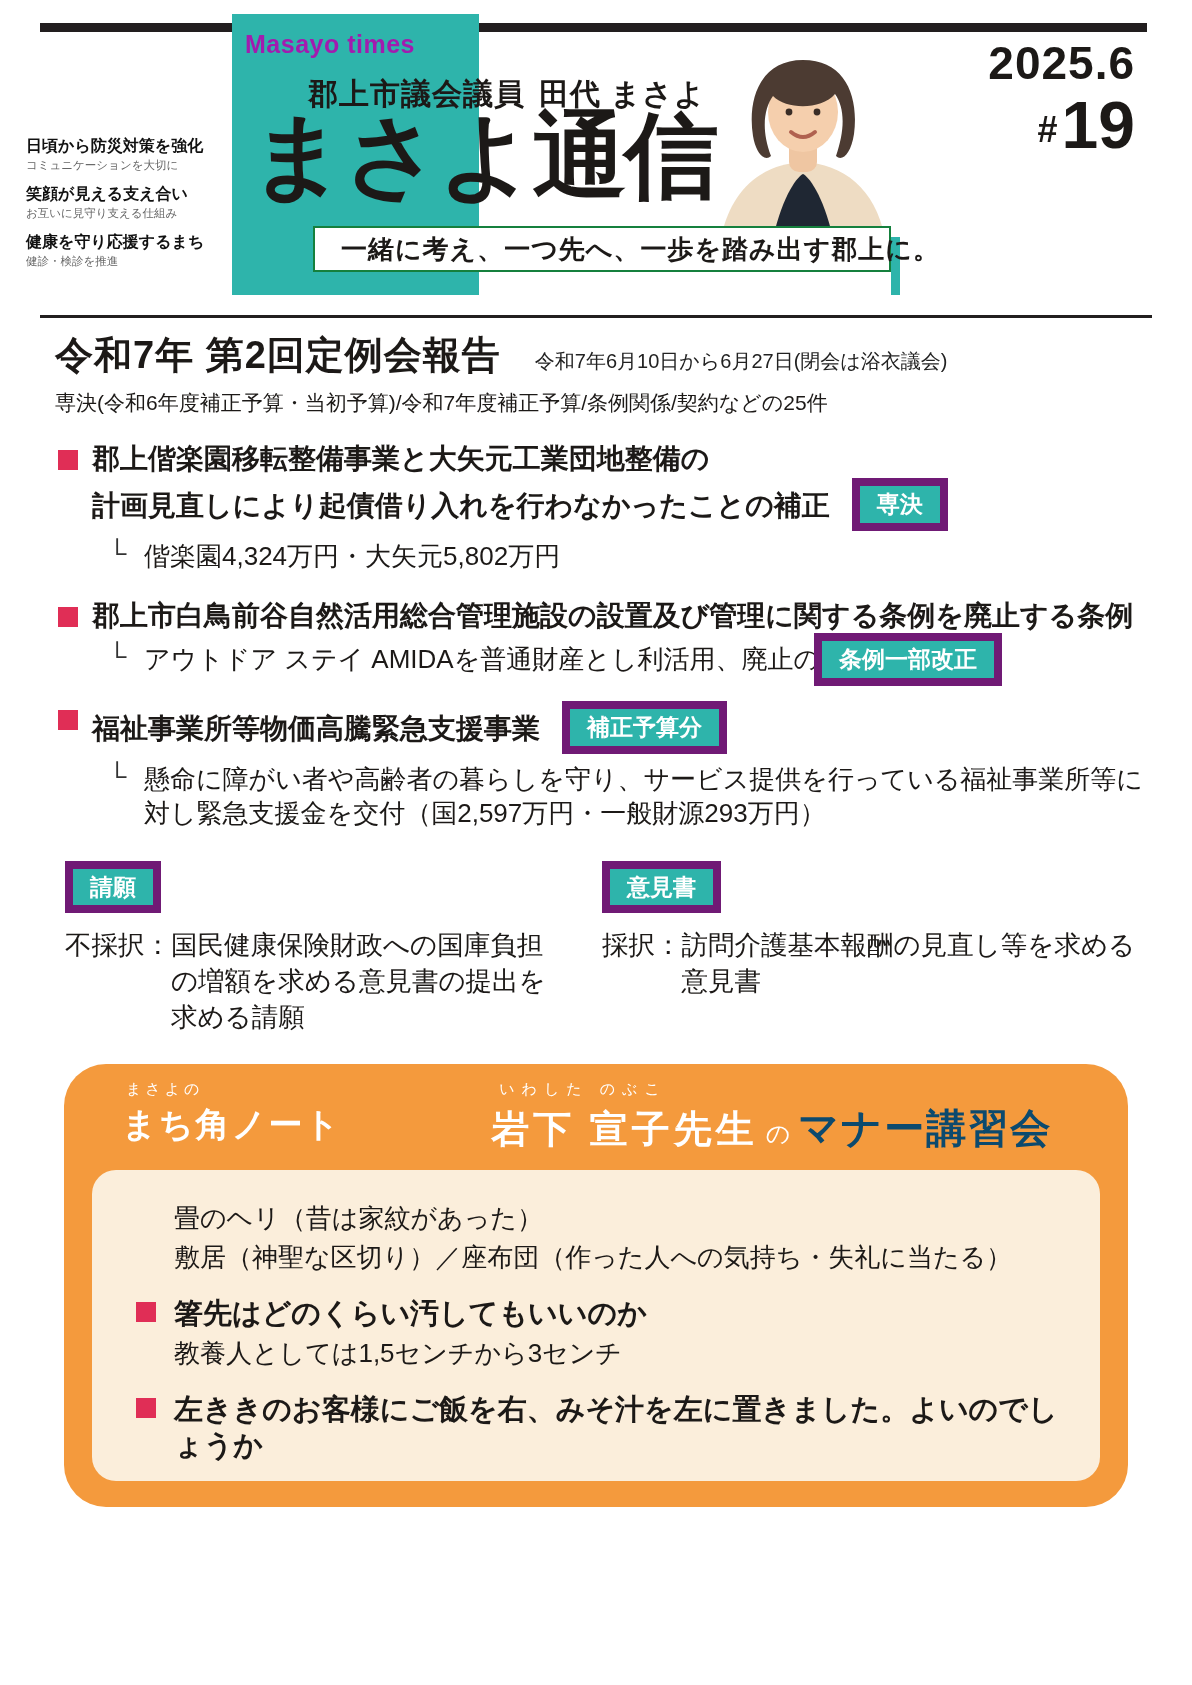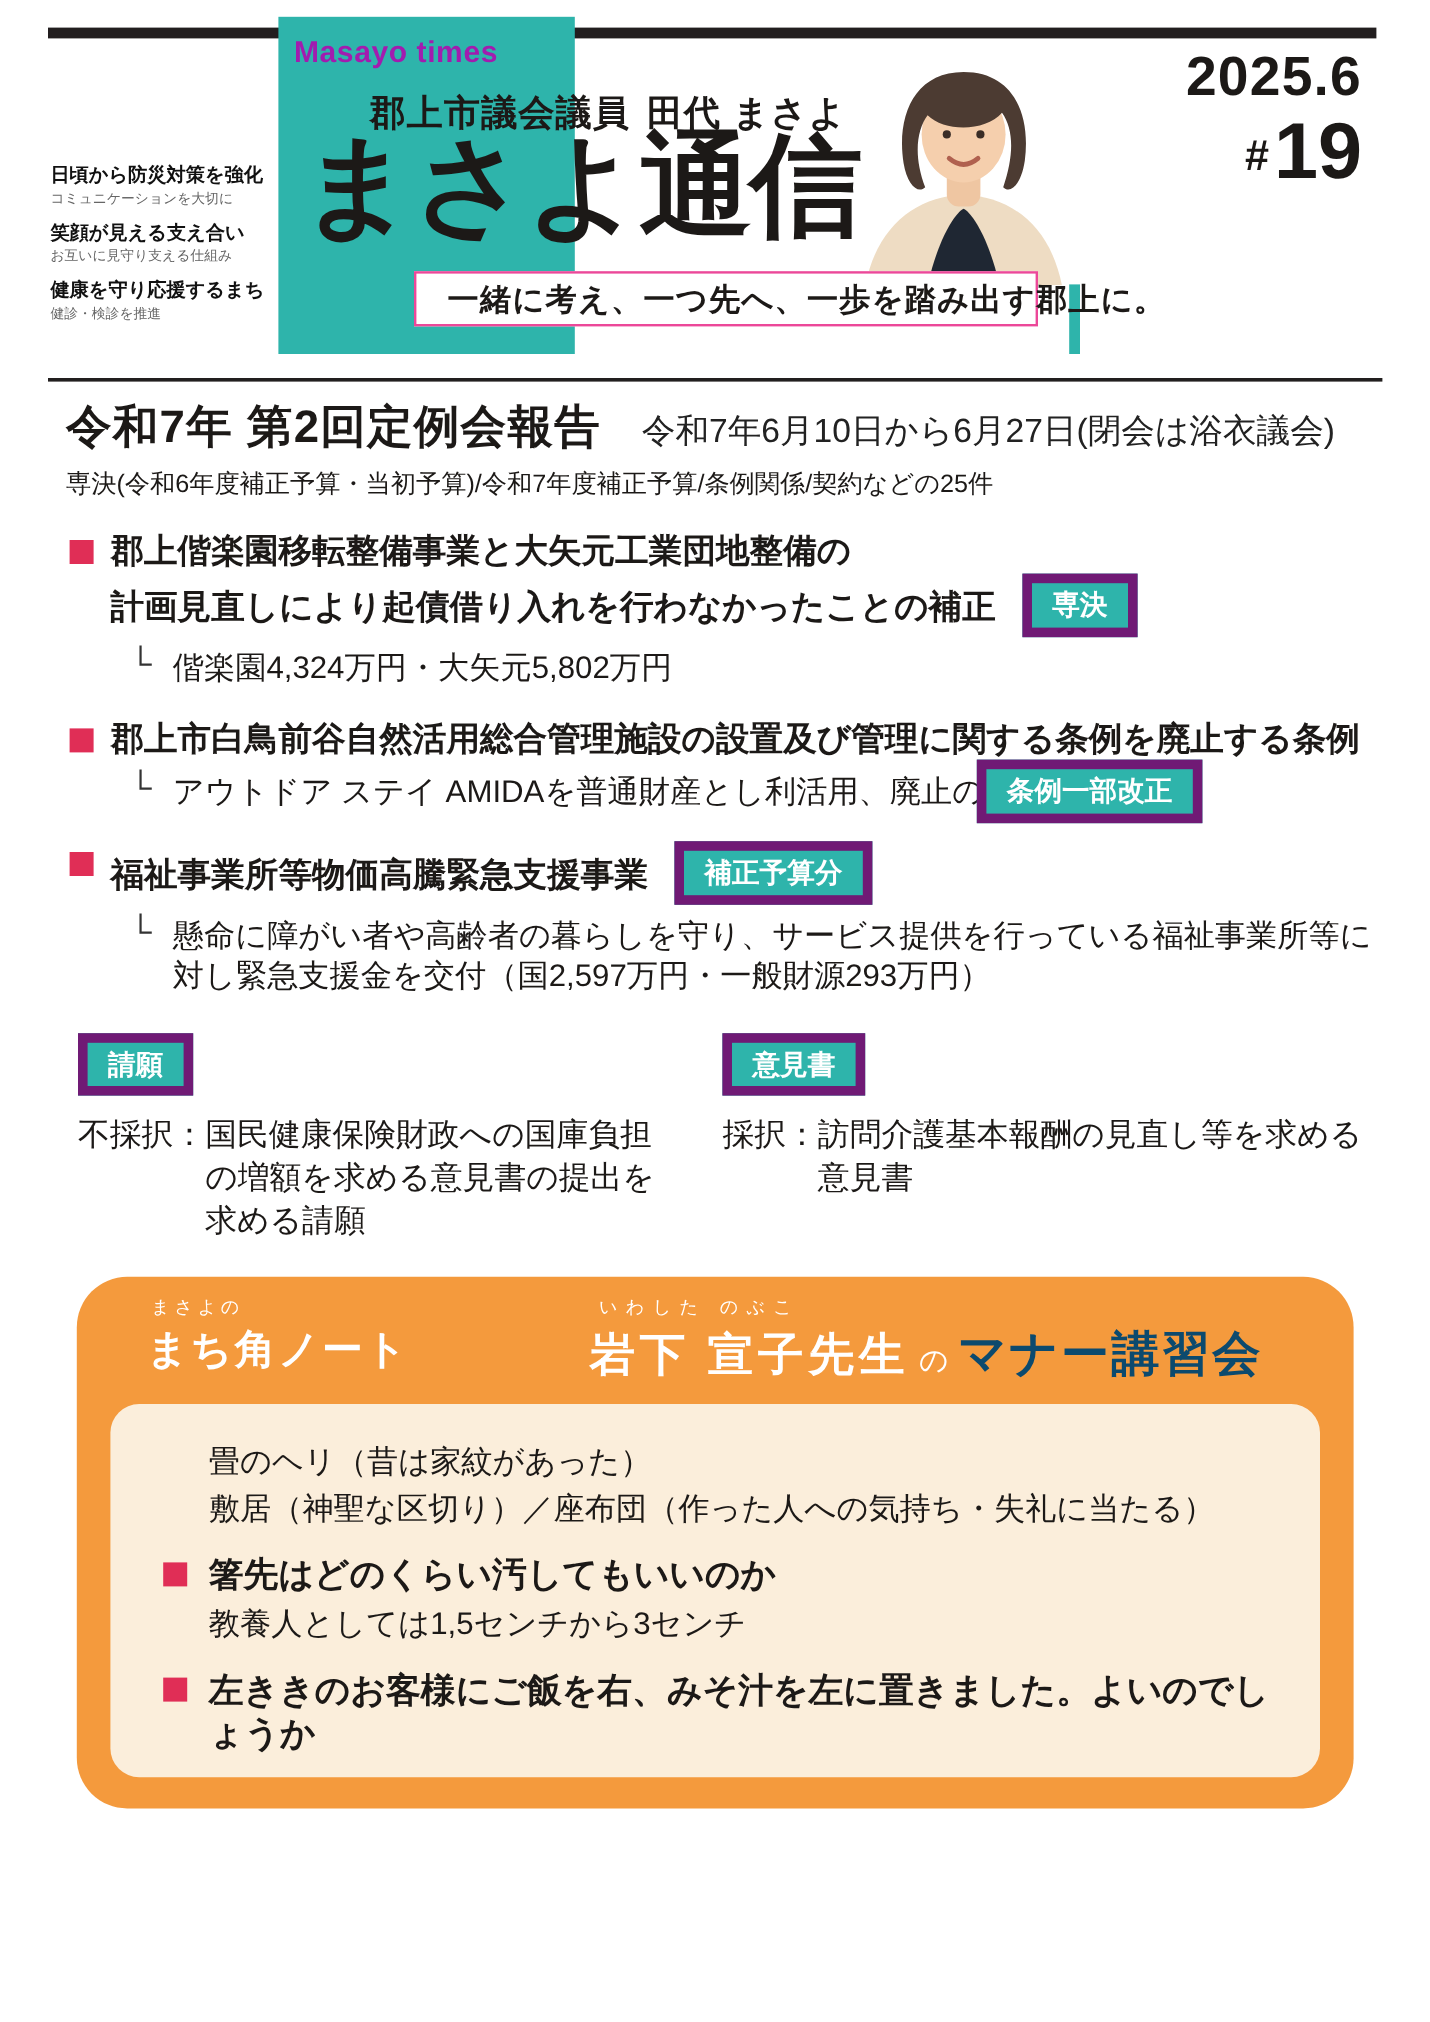--- a/index.html
+++ b/index.html
@@ -20,35 +20,35 @@
   .role-line{position:absolute; left:308px; top:74px; z-index:4; font-size:30px; font-weight:700; letter-spacing:1px; white-space:nowrap;}
   .role-line .nm{margin-left:14px;}
   .big-title{position:absolute; left:250px; top:92px; z-index:4; font-family:"DejaVu Serif", serif;
     font-size:94px; font-weight:900; letter-spacing:-2px; line-height:1.35; white-space:nowrap;}
   .photo{position:absolute; left:703px; top:42px; width:200px; height:196px; z-index:3; overflow:hidden;}
   .issue{position:absolute; right:57px; top:36px; z-index:4; text-align:right;}
   .issue .date{font-size:46px; font-weight:800; letter-spacing:1px;}
   .issue .num{margin-top:2px; line-height:1;}
   .issue .hash{font-size:36px; font-weight:700; vertical-align:6px; margin-right:4px;}
   .issue .n{font-size:66px; font-weight:800;}
-  .slogans{position:absolute; left:42px; top:136px; width:200px; z-index:3;}
+  .slogans{position:absolute; left:26px; top:136px; width:200px; z-index:3;}
   .slog{margin-bottom:11px;}
   .slog .st{font-size:16px; font-weight:800; color:#111;}
   .slog .ss{font-size:11.5px; color:#666; margin-top:1px;}
-  .tagline{position:absolute; left:313px; top:226px; width:520px; height:46px; z-index:5;
-    background:#fff; border:2px solid #ec4899; font-size:26px; font-weight:600; letter-spacing:1px;
-    line-height:42px; padding-left:26px; white-space:nowrap;margin-left:32px;}
+  .tagline{position:absolute; left:313px; top:226px; width:578px; height:46px; z-index:5;
+    background:#fff; border:2px solid #15803d; font-size:26px; font-weight:600; letter-spacing:1px;
+    line-height:42px; padding-left:26px; white-space:nowrap;}
   .tag-accent{position:absolute; left:891px; top:237px; width:9px; height:58px; background:var(--teal); z-index:4;}
   
   .intro{margin:10px 40px 0; font-size:25px; line-height:1.27; text-indent:1em; font-weight:500;}
   .rule{border:none; border-top:3px solid #221f1f; margin:15px 40px 12px;}
   
   .rep-head{margin:0 40px 0 55px; display:flex; align-items:baseline; gap:34px;}
   .rep-head h2{font-size:38px; font-weight:900; letter-spacing:1px;}
-  .period{font-size:28px; color:#222; white-space:nowrap;}
+  .period{font-size:20px; color:#222; white-space:nowrap;}
   .summary{margin:8px 40px 0 55px; font-size:21px;}
   .item{margin:24px 40px 0 58px; position:relative;}
   .qrow{display:flex; gap:14px;}
   .sq{width:20px; height:20px; background:var(--red); flex:none; margin-top:9px;}
   .ttl{font-size:28px; font-weight:800; line-height:1.32;}
   .badge{display:inline-block; background:var(--teal); color:#fff; font-size:23px; font-weight:800;
     padding:4px 17px; border:8px solid #701a75; line-height:1.25; white-space:nowrap;}
   .badge.inline{margin-left:22px; vertical-align:3px;}
   .detail{margin:9px 0 0 50px; font-size:26px; position:relative; padding-left:36px; line-height:1.3;}
   .branch{position:absolute; left:0; top:-3px; color:#333;}

